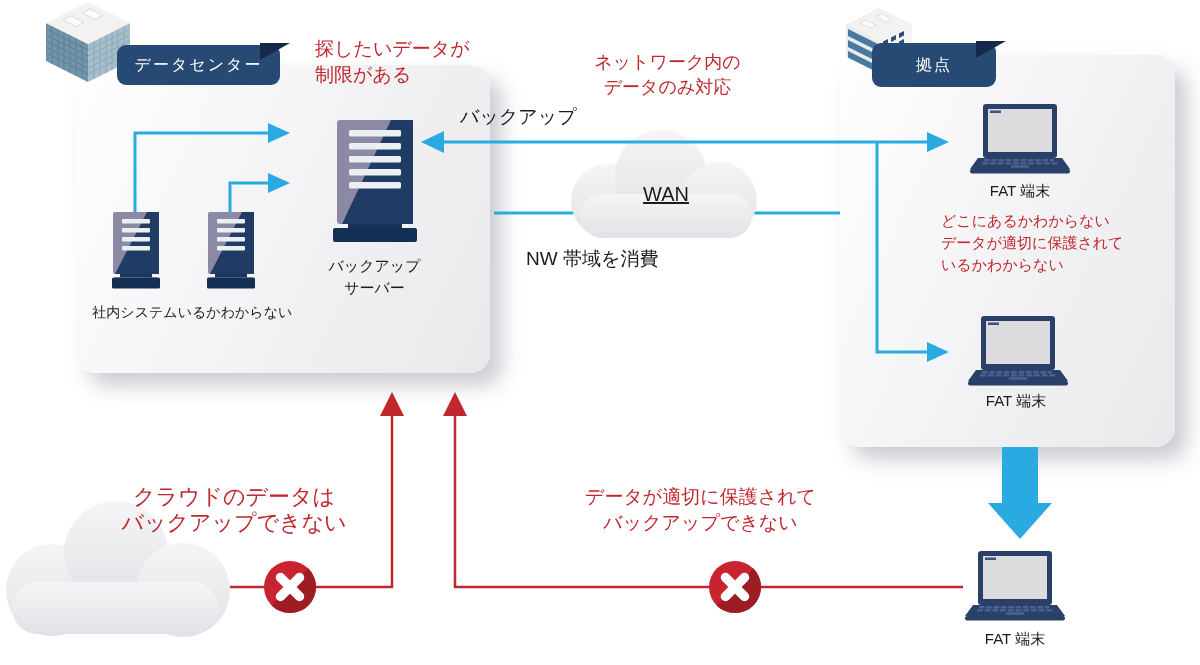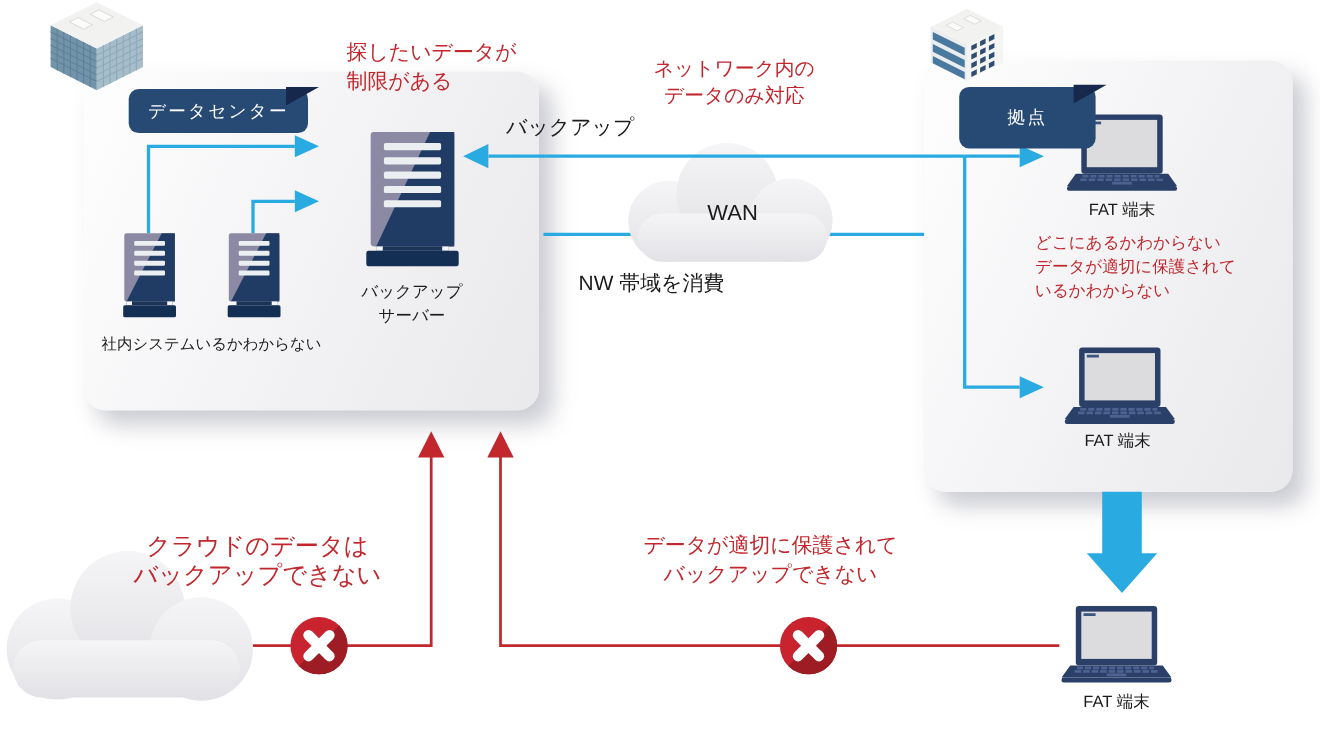--- a/index.html
+++ b/index.html
@@ -8,21 +8,21 @@
     font-family:"Liberation Sans","DejaVu Sans",sans-serif;color:#1b1b1b;
   }
   .card{
     position:absolute;z-index:1;border-radius:20px;
     background:linear-gradient(115deg,#fdfdfe 5%,#f1f1f3 60%,#e9e9ec 100%);
     box-shadow:12px 13px 20px rgba(110,112,128,0.35);
   }
   #vec{position:absolute;left:0;top:0;z-index:2;}
   .ribbon{
     position:absolute;z-index:3;background:#274a74;border-radius:9px;color:#ffffff;
-    display:flex;align-items:center;justify-content:center;font-size:16px;letter-spacing:2px;margin-top:36px;
+    display:flex;align-items:center;justify-content:center;font-size:16px;letter-spacing:2px;
   }
   .ribbon::after{
     content:"";position:absolute;top:-2px;left:calc(100% - 20px);width:0;height:0;
     border-top:17px solid #16294d;border-right:30px solid transparent;
   }
   .txt{position:absolute;z-index:4;line-height:1.35;}
   .red{color:#c1272d;}
   .ctr{text-align:center;}
   .blk span{display:block;}
 </style>
@@ -182,37 +182,37 @@
     </g>
 
     <use href="#laptop" transform="translate(970,104)"></use>
     <use href="#laptop" transform="translate(968,316)"></use>
     <use href="#laptop" transform="translate(965,551)"></use>
   </svg>
 
   <div class="ribbon" style="left:117px;top:45px;width:163px;height:40px;">
     <span>データセンター</span>
   </div>
-  <div class="ribbon" style="left:872px;top:43px;width:124px;height:56px;font-family:Liberation Serif, serif;">
+  <div class="ribbon" style="left:872px;top:43px;width:124px;height:44px;font-family:Liberation Serif, serif;">
     <span>拠点</span>
   </div>
 
   <div class="txt red blk" style="left:315px;top:36px;font-size:19px;line-height:26px;">
     <span>探したいデータが</span>
     <span>制限がある</span>
   </div>
 
   <div class="txt" style="left:460px;top:104px;font-size:19px;">バックアップ</div>
 
   <div class="txt red blk ctr" style="left:575px;top:50px;width:185px;font-size:18px;line-height:25px;">
     <span>ネットワーク内の</span>
     <span>データのみ対応</span>
   </div>
 
-  <div class="txt ctr" style="left:616px;top:181px;width:100px;font-size:20px;">WAN</div>
+  <div class="txt ctr" style="left:616px;top:181px;width:100px;font-size:20px;text-decoration:underline;">WAN</div>
 
   <div class="txt" style="left:526px;top:246px;font-size:19px;text-align:center;">NW 帯域を消費</div>
 
   <div class="txt ctr" style="left:950px;top:181px;width:140px;font-size:15px;">FAT 端末</div>
 
   <div class="txt red blk" style="left:941px;top:210px;font-size:15px;line-height:22px;">
     <span>どこにあるかわからない</span>
     <span>データが適切に保護されて</span>
     <span>いるかわからない</span>
   </div>

